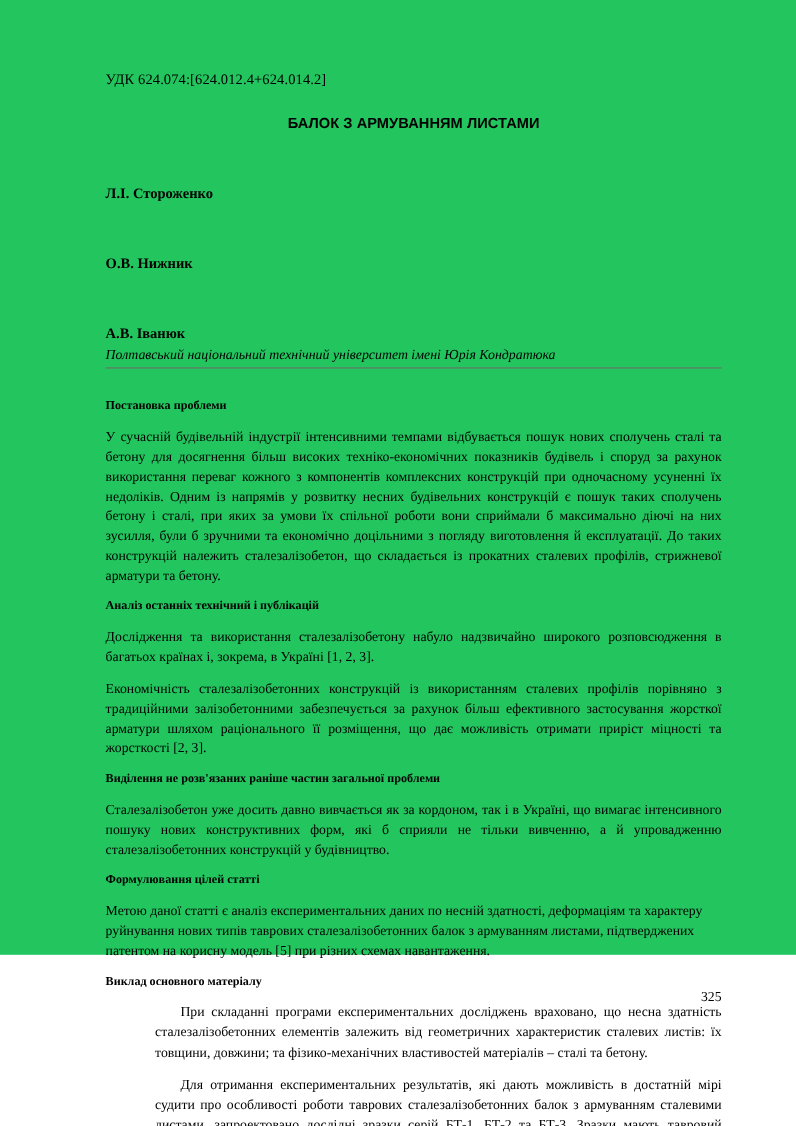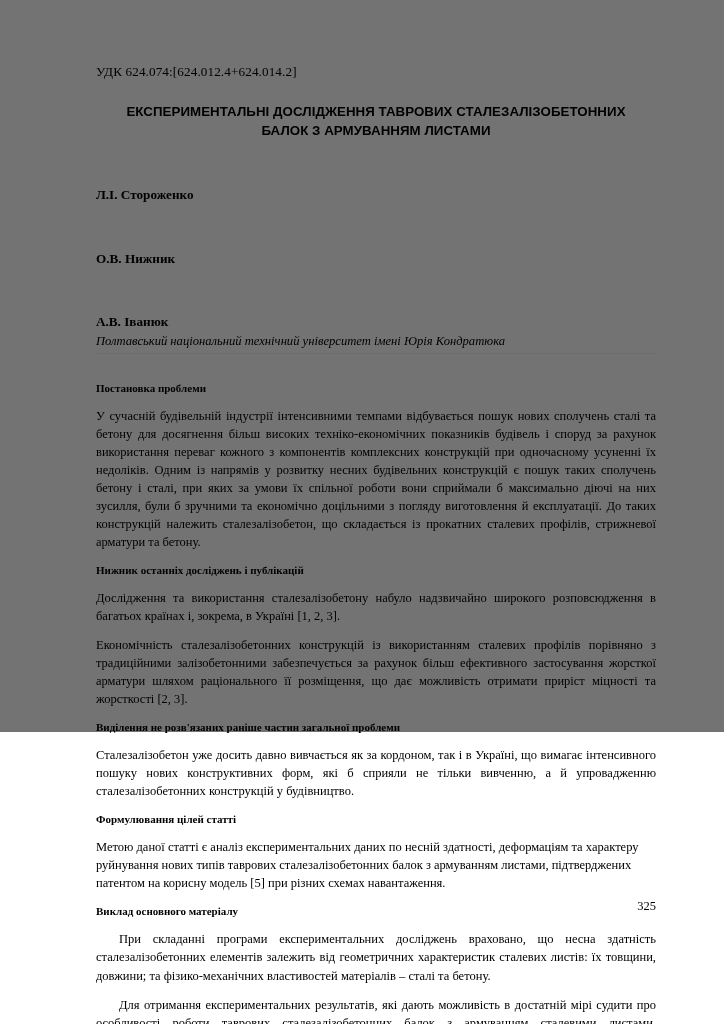--- a/index.html
+++ b/index.html
@@ -16,22 +16,22 @@
     font-family: "Liberation Serif", "DejaVu Serif", serif;
     color: #000000;
     -webkit-font-smoothing: antialiased;
   }
 
   .page {
     position: absolute;
     left: 0;
     top: 0;
     width: 724px;
-    height: 732px;
-    background: #737373;
+    height: 868px;
+    background: #22c55e;
     text-decoration: underline;
   }
 
   .content {
     position: absolute;
     left: 96px;
     top: 63px;
     width: 560px;
   }
 
@@ -108,21 +108,21 @@
     font-size: 12.5px;
     line-height: 18.05px;
     text-align: justify;
     text-justify: inter-word;
     margin: 0 0 11px 0;
     hyphens: none;
   }
   p.body:last-child { margin-bottom: 0; }
 
   p.body.left { text-align: left; }
-  p.body.indent { text-indent: 23px; }
+  p.body.indent { text-indent: 23px; margin-left: 45px; }
 
   
   .page-number {
     position: absolute;
     right: 68px;
     top: 898px;
     font-family: "Liberation Serif", "DejaVu Serif", serif;
     font-size: 12.5px;
     line-height: 16px;
     text-align: right;
@@ -130,41 +130,40 @@
 </style>
 </head>
 <body>
 
 <div class="page">
   <div class="content">
 
     <div class="udc">УДК 624.074:[624.012.4+624.014.2]</div>
 
     <h1 class="title">
-      <span class="title-line">ЕКСПЕРИМЕНТАЛЬНІ ДОСЛІДЖЕННЯ ТАВРОВИХ СТАЛЕЗАЛІЗОБЕТОННИХ</span>
       <span class="title-line">БАЛОК З АРМУВАННЯМ ЛИСТАМИ</span>
     </h1>
 
     <div class="authors">
       <span class="author">Л.І. Стороженко</span>
       <span class="author">О.В. Нижник</span>
       <span class="author">А.В. Іванюк</span>
     </div>
 
     <div class="affiliation">Полтавський національний технічний університет імені Юрія Кондратюка</div>
 
     <hr class="rule">
 
     <div class="section-block">
       <div class="section-heading">Постановка проблеми</div>
       <p class="body">У сучасній будівельній індустрії інтенсивними темпами відбувається пошук нових сполучень сталі та бетону для досягнення більш високих техніко-економічних показників будівель і споруд за рахунок використання переваг кожного з компонентів комплексних конструкцій при одночасному усуненні їх недоліків. Одним із напрямів у розвитку несних будівельних конструкцій є пошук таких сполучень бетону і сталі, при яких за умови їх спільної роботи вони сприймали б максимально діючі на них зусилля, були б зручними та економічно доцільними з погляду виготовлення й експлуатації. До таких конструкцій належить сталезалізобетон, що складається із прокатних сталевих профілів, стрижневої арматури та бетону.</p>
     </div>
 
     <div class="section-block">
-      <div class="section-heading">Нижник останніх досліджень і публікацій</div>
+      <div class="section-heading">Аналіз останніх технічний і публікацій</div>
       <p class="body">Дослідження та використання сталезалізобетону набуло надзвичайно широкого розповсюдження в багатьох країнах і, зокрема, в Україні [1, 2, 3].</p>
       <p class="body">Економічність сталезалізобетонних конструкцій із використанням сталевих профілів порівняно з традиційними залізобетонними забезпечується за рахунок більш ефективного застосування жорсткої арматури шляхом раціонального її розміщення, що дає можливість отримати приріст міцності та жорсткості [2, 3].</p>
     </div>
 
     <div class="section-block">
       <div class="section-heading">Виділення не розв'язаних раніше частин загальної проблеми</div>
       <p class="body">Сталезалізобетон уже досить давно вивчається як за кордоном, так і в Україні, що вимагає інтенсивного пошуку нових конструктивних форм, які б сприяли не тільки вивченню, а й упровадженню сталезалізобетонних конструкцій у будівництво.</p>
     </div>
 
     <div class="section-block">

